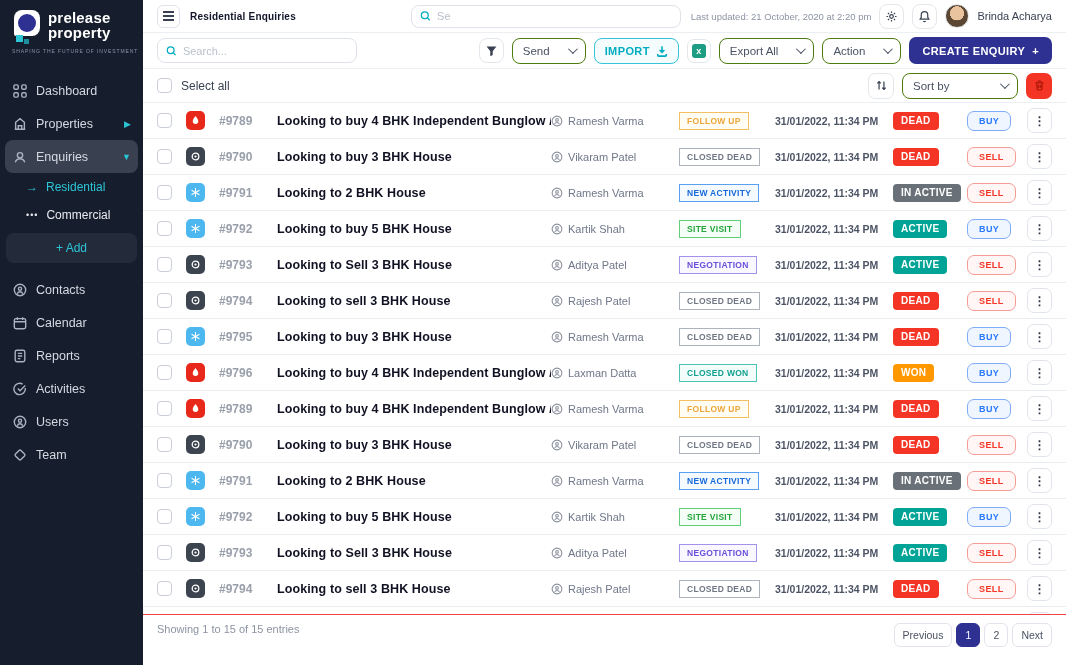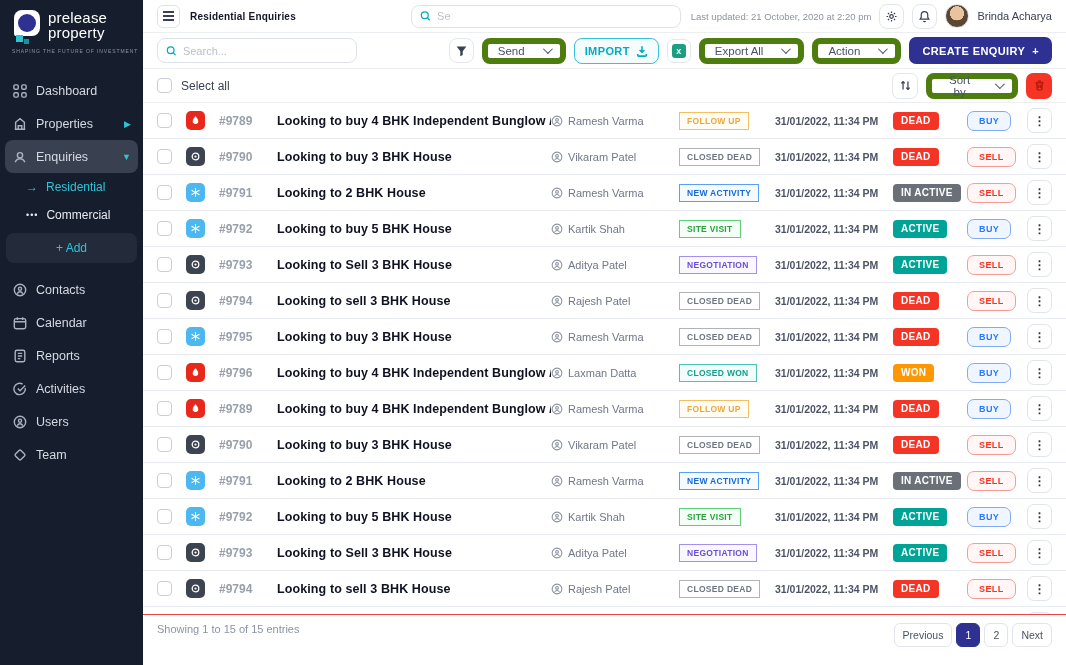--- a/index.html
+++ b/index.html
@@ -8,21 +8,21 @@
 
   
   .sidebar { width:143px; min-width:143px; background:#161e2d; color:#d5d9e2; display:flex; flex-direction:column; overflow:hidden; }
   .logo-wrap { padding:10px 10px 6px 12px; }
   .logo-row { display:flex; align-items:flex-start; gap:6px; }
   .logo-mark { width:30px; height:34px; position:relative; flex:none; }
   .logo-p { width:26px; height:26px; background:#fff; border-radius:8px 8px 8px 2px; position:absolute; top:0; left:2px; }
   .logo-p::after { content:""; position:absolute; inset:4px; background:#2e3192; border-radius:50%; }
   .logo-sq { width:7px; height:7px; background:#2cc5d6; position:absolute; left:4px; bottom:2px; }
   .logo-sq2 { width:5px; height:5px; background:#1e8fa0; position:absolute; left:12px; bottom:0; }
-  .logo-text { font-weight:normal; font-size:15px; line-height:15px; color:#fff; letter-spacing:0.2px; }
+  .logo-text { font-weight:bold; font-size:15px; line-height:15px; color:#fff; letter-spacing:0.2px; }
   .tagline { font-size:5px; letter-spacing:0.9px; color:#8a93a6; margin-top:4px; white-space:nowrap; }
   .nav { margin-top:14px; display:flex; flex-direction:column; }
   .nav-item { display:flex; align-items:center; gap:9px; padding:9px 12px; font-size:12.5px; cursor:pointer; color:#d5d9e2; }
   .nav-item .nico { width:15px; height:15px; flex:none; display:flex; align-items:center; justify-content:center; color:#aab2c2; }
   .nav-item svg { width:14px; height:14px; stroke:#aab2c2; fill:none; stroke-width:1.6; }
   .nav-item.active { background:#39404f; border-radius:8px; margin:0 5px; padding:9px 7px; }
   .chev { margin-left:auto; color:#2cc5d6; font-size:9px; }
   .sub-item { display:flex; align-items:center; gap:8px; padding:7px 12px 7px 26px; font-size:12px; cursor:pointer; }
   .sub-item.residential { color:#2cc5d6; }
   .sub-item .arr { font-size:12px; }
@@ -44,21 +44,21 @@
   .updated { font-size:9.5px; color:#8c93a2; white-space:nowrap; }
   .icon-btn { width:25px; height:25px; border:1px solid #e3e6eb; border-radius:8px; display:flex; align-items:center; justify-content:center; cursor:pointer; background:#fff; flex:none; }
   .icon-btn svg { width:13px; height:13px; stroke:#3a4152; fill:none; stroke-width:1.5; }
   .avatar { width:24px; height:24px; border-radius:50%; background:radial-gradient(circle at 50% 38%, #e8c39e 0 40%, #5a4632 41% 100%); border:1px solid #e3e6eb; flex:none; }
   .user-name { font-size:11px; color:#3a4152; white-space:nowrap; }
 
   .toolbar { height:36px; display:flex; align-items:center; padding:0 14px; border-bottom:1px solid #eceff2; gap:8px; }
   .tool-search { width:200px; height:25px; border:1px solid #dfe3e9; border-radius:8px; display:flex; align-items:center; padding:0 8px; gap:6px; }
   .tool-search input { border:none; outline:none; font-size:11px; width:100%; font-family:"Liberation Sans",sans-serif; }
   .toolbar-right { margin-left:auto; display:flex; align-items:center; gap:8px; }
-  .sel { height:26px; border:6px solid #4d7c0f; border-radius:8px; display:flex; align-items:center; gap:18px; padding:0 10px; font-size:11.5px; color:#4b5264; cursor:pointer; background:#fff; }
+  .sel { height:26px; border:1px solid #4d7c0f; border-radius:8px; display:flex; align-items:center; gap:18px; padding:0 10px; font-size:11.5px; color:#4b5264; cursor:pointer; background:#fff; }
   .chev-css { width:7px; height:7px; border-right:1.6px solid #4b5264; border-bottom:1.6px solid #4b5264; transform:rotate(45deg) translateY(-2px); }
   .import-btn { height:26px; border:1.5px solid #35c3d7; background:#f4fcfe; color:#00acc1; border-radius:8px; font-weight:bold; font-size:11px; letter-spacing:0.4px; display:flex; align-items:center; gap:6px; padding:0 10px; cursor:pointer; }
   .import-btn svg { width:12px; height:12px; stroke:#00acc1; fill:none; stroke-width:1.8; }
   .excel-btn { width:24px; height:24px; border:1px solid #e3e6eb; border-radius:7px; display:flex; align-items:center; justify-content:center; cursor:pointer; background:#fff; }
   .excel-ico { width:14px; height:14px; background:#1d9e83; border-radius:3px; color:#fff; font-size:9px; font-weight:bold; display:flex; align-items:center; justify-content:center; }
   .create-btn { height:27px; background:#2e3192; color:#fff; border:none; border-radius:7px; font-weight:bold; font-size:11px; letter-spacing:0.4px; padding:0 13px; cursor:pointer; display:flex; align-items:center; gap:7px; font-family:"Liberation Sans",sans-serif; }
 
   .selectall-row { height:34px; display:flex; align-items:center; padding:0 14px; border-bottom:1px solid #eceff2; gap:9px; }
   .cbx { width:15px; height:15px; border:1.5px solid #c9ced8; border-radius:4px; background:#fff; cursor:pointer; flex:none; }
   .selectall-label { font-size:12px; color:#3a4152; }
@@ -309,21 +309,21 @@
 
     <div class="selectall-row">
       <div class="cbx"></div>
       <span class="selectall-label">Select all</span>
       <div class="selectall-right">
         <div class="sort-ico-btn">
           <svg viewBox="0 0 16 16">
               <path d="M5 13V3M5 3 3 5.3M5 3l2 2.3M11 3v10m0 0 -2-2.3M11 13l2-2.3"></path>
             </svg>
         </div>
-        <div class="sel" style="width:92px; justify-content:space-between;text-align:center;">
+        <div class="sel" style="width:116px; justify-content:space-between;text-align:center;">
           <span>Sort by</span>
           <span class="chev-css"></span>
         </div>
         <button class="trash-btn">
           <svg viewBox="0 0 16 16">
               <path d="M3 4.5h10M6.5 4.5v-1a1 1 0 0 1 1-1h1a1 1 0 0 1 1 1v1M4.5 4.5l.7 8a1 1 0 0 0 1 .9h3.6a1 1 0 0 0 1-.9l.7-8M6.8 7v4M9.2 7v4"></path>
             </svg>
         </button>
       </div>
     </div>

